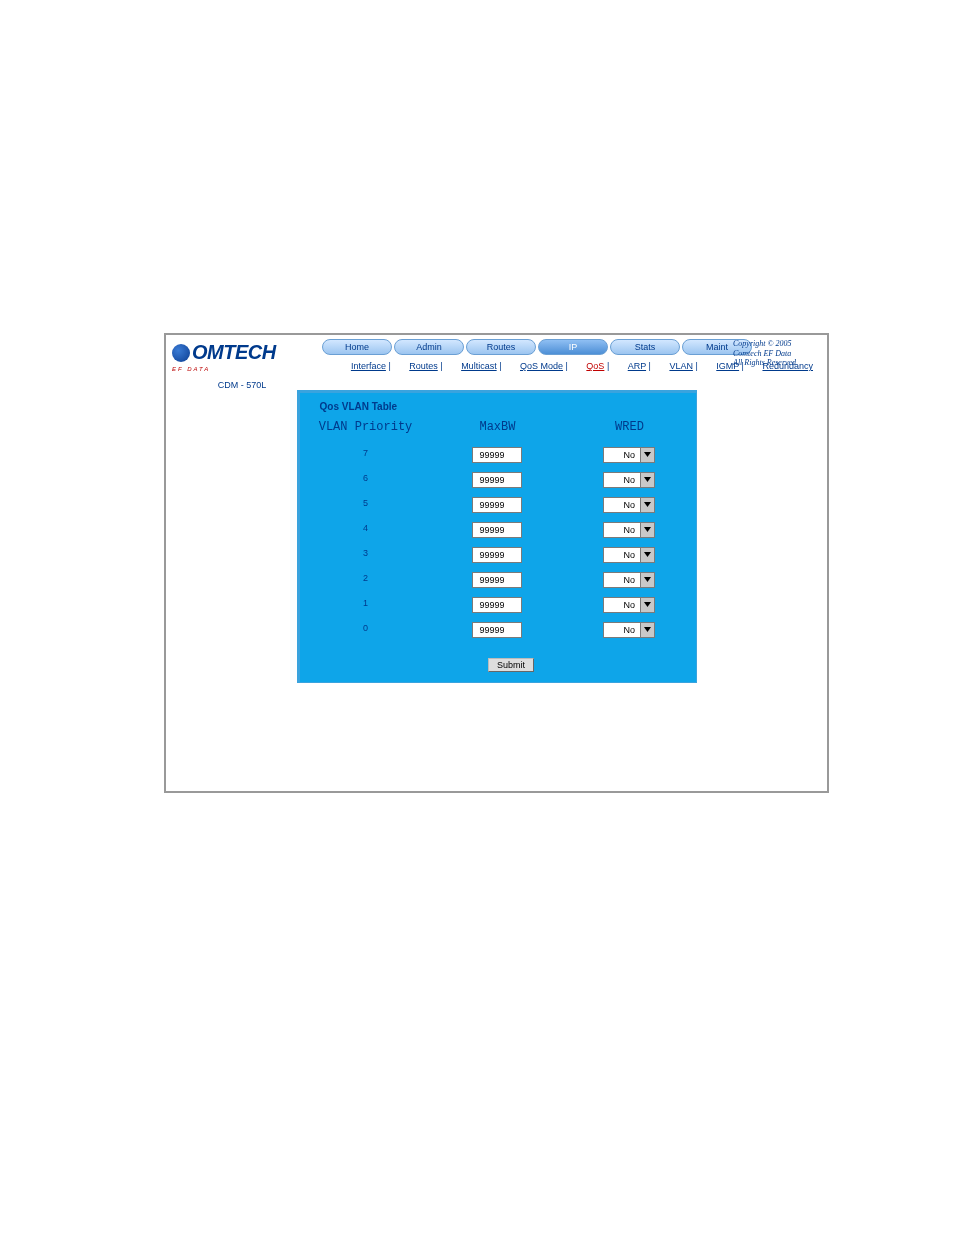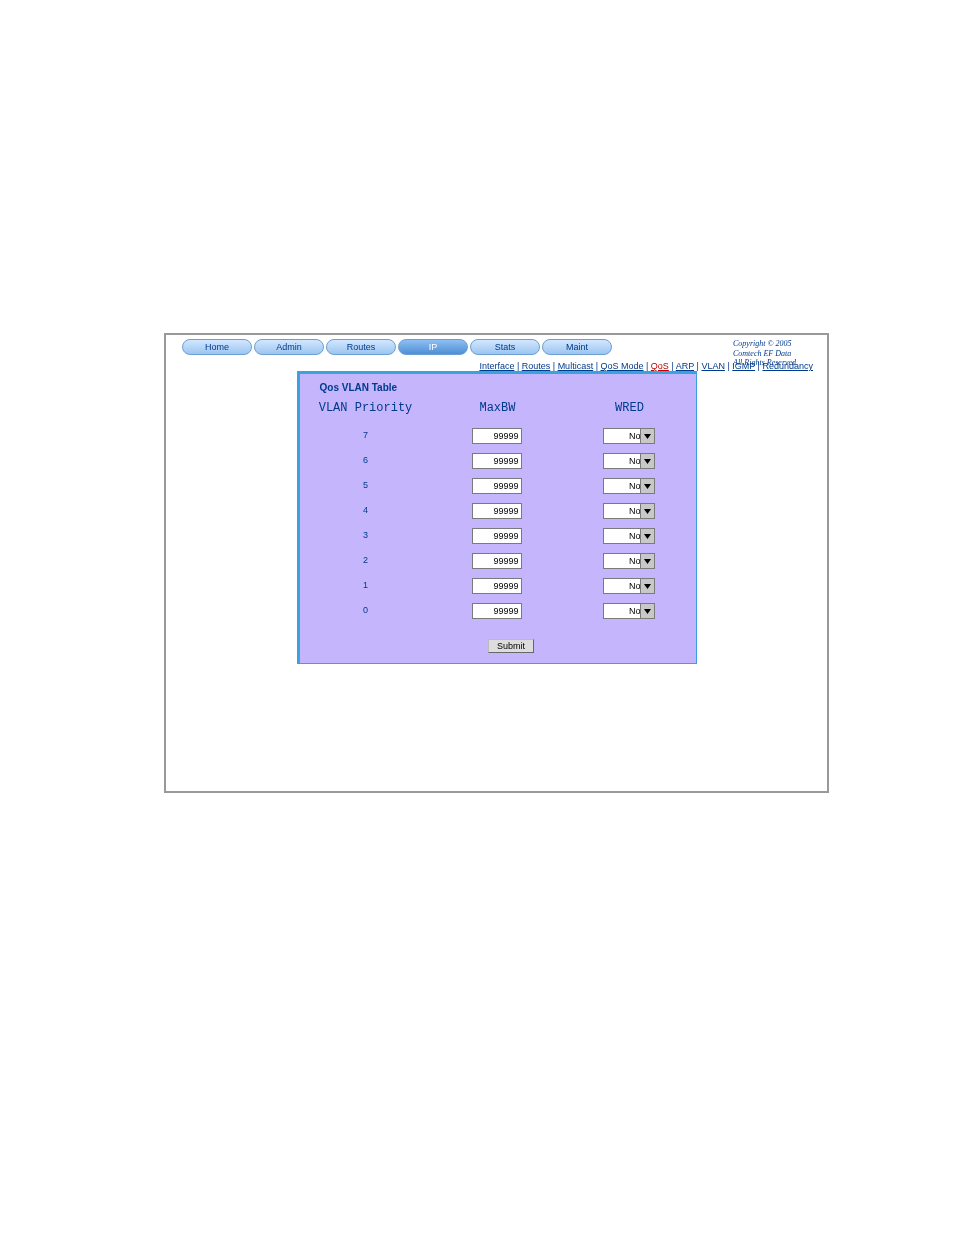--- a/index.html
+++ b/index.html
@@ -9,53 +9,61 @@
   .logo-block { width: 140px; padding-top: 2px; }
   .logo { font-family: Arial, sans-serif; font-weight: bold; font-style: italic; color: #003a8c; font-size: 20px; letter-spacing: -0.5px; display: inline-flex; align-items: center; }
   .logo .globe { width: 18px; height: 18px; border-radius: 50%; background: radial-gradient(circle at 35% 35%, #3a7bd5, #0b3d91); margin-right: 2px; display: inline-block; }
   .logo-tag { font-family: Arial, sans-serif; font-size: 6px; color: #b00; letter-spacing: 2px; font-style: italic; }
   .model { font-family: Arial, sans-serif; font-size: 9px; color: #003a8c; text-align: center; margin-top: 8px; }
   .nav-area { flex: 1; }
   .nav-buttons { display: flex; gap: 2px; justify-content: flex-start; margin-left: 10px; align-items: center; }
   .nav-btn { width: 70px; height: 16px; background: linear-gradient(#d2e7ff, #9cc5f0); border: 1px solid #6a9fd4; border-radius: 8px; font-family: Arial, sans-serif; font-size: 9px; color: #003a8c; text-align: center; line-height: 14px; cursor: pointer; }
   .nav-btn.active { background: linear-gradient(#8fbff3, #4d8fd6); color: #fff; }
   .sublinks { font-family: Arial, sans-serif; font-size: 9px; color: #003a8c; text-align: right; margin-top: 6px; padding-right: 8px; }
-  .sublinks a { color: #003a8c; text-decoration: underline; cursor: pointer; }
+  .sublinks a { color: #003a8c; text-decoration: underline; cursor: pointer; margin-left: 16px; }
   .sublinks a.current { color: #c00000; }
   .sublinks span.sep { color: #003a8c; }
   .copyright { position: absolute; right: 12px; top: 4px; width: 82px; font-family: "Times New Roman", serif; font-style: italic; font-size: 8px; color: #003a8c; line-height: 1.2; }
   .page-title { font-family: Arial, sans-serif; font-size: 13px; font-weight: bold; color: #003a8c; margin: 18px 0 8px 8px; }
-  .panel { margin: 0 auto; width: 400px; background: #c4b5fd; border-left: 3px solid #3aa3de; border-top: 3px solid #3aa3de; border-right: 1px solid #3aa3de; border-bottom: 1px solid #3aa3de; padding: 6px 0 10px 0; }
+  .panel { margin: 0 auto; width: 400px; background: #0ea5e9; border-left: 3px solid #3aa3de; border-top: 3px solid #3aa3de; border-right: 1px solid #3aa3de; border-bottom: 1px solid #3aa3de; padding: 6px 0 10px 0; }
   .panel-title { font-family: Arial, sans-serif; font-size: 10px; font-weight: bold; color: #003a8c; padding: 2px 0 6px 20px; }
   .tbl { width: 100%; }
   .tbl th { font-family: Liberation Mono, monospace; font-size: 12px; font-weight: normal; color: #003a8c; padding-bottom: 6px; }
   .tbl td { text-align: center; padding: 2px 0; }
   .col-pri { width: 33%; font-family: Arial, sans-serif; font-size: 9px; color: #003a8c; }
   .col-bw { width: 34%; }
   .col-wr { width: 33%; }
-  .bw-input { width: 50px; height: 16px; border: 1px solid #7a7a7a; background: #fff; font-family: Arial, sans-serif; font-size: 9px; text-align: right; padding-right: 3px; }
+  .bw-input { width: 50px; height: 16px; border: 1px solid #7a7a7a; background: #fff; font-family: Arial, sans-serif; font-size: 9px; text-align: right; padding-right: 17px; }
   .wred-wrap { display: inline-flex; align-items: stretch; height: 16px; border: 1px solid #7a7a7a; background: #fff; }
-  .wred-val { width: 20px; font-family: Arial, sans-serif; font-size: 9px; line-height: 14px; padding-left: 3px; text-align: right; margin-left: 16px; }
+  .wred-val { width: 20px; font-family: Arial, sans-serif; font-size: 9px; line-height: 14px; padding-left: 3px; text-align: left; margin-left: 16px; }
   .wred-btn { width: 14px; background: #c8c8c8; border-left: 1px solid #7a7a7a; display: flex; align-items: center; justify-content: center; cursor: pointer; }
   .wred-btn svg { width: 7px; height: 5px; }
   .submit-row { text-align: center; margin-top: 12px; }
   .submit-btn { font-family: Arial, sans-serif; font-size: 9px; padding: 1px 8px; background: #ddd; border: 1px outset #bbb; cursor: pointer; margin-left: 27px; }
 </style>
 </head>
 <body>
 
 <div class="outer">
 
   <div class="copyright">
     <div>Copyright © 2005</div>
     <div>Comtech EF Data</div>
     <div>All Rights Reserved</div>
   </div>
 
   <div class="topbar">
+    <div class="logo-block">
+      <div class="logo">
+        <span class="globe"></span>
+        <span>OMTECH</span>
+      </div>
+      <div class="logo-tag">EF DATA</div>
+      <div class="model">CDM - 570L</div>
+    </div>
     <div class="nav-area">
       <div class="nav-buttons">
         <div class="nav-btn">Home</div>
         <div class="nav-btn">Admin</div>
         <div class="nav-btn">Routes</div>
         <div class="nav-btn active">IP</div>
         <div class="nav-btn">Stats</div>
         <div class="nav-btn">Maint</div>
       </div>
       <div class="sublinks">

